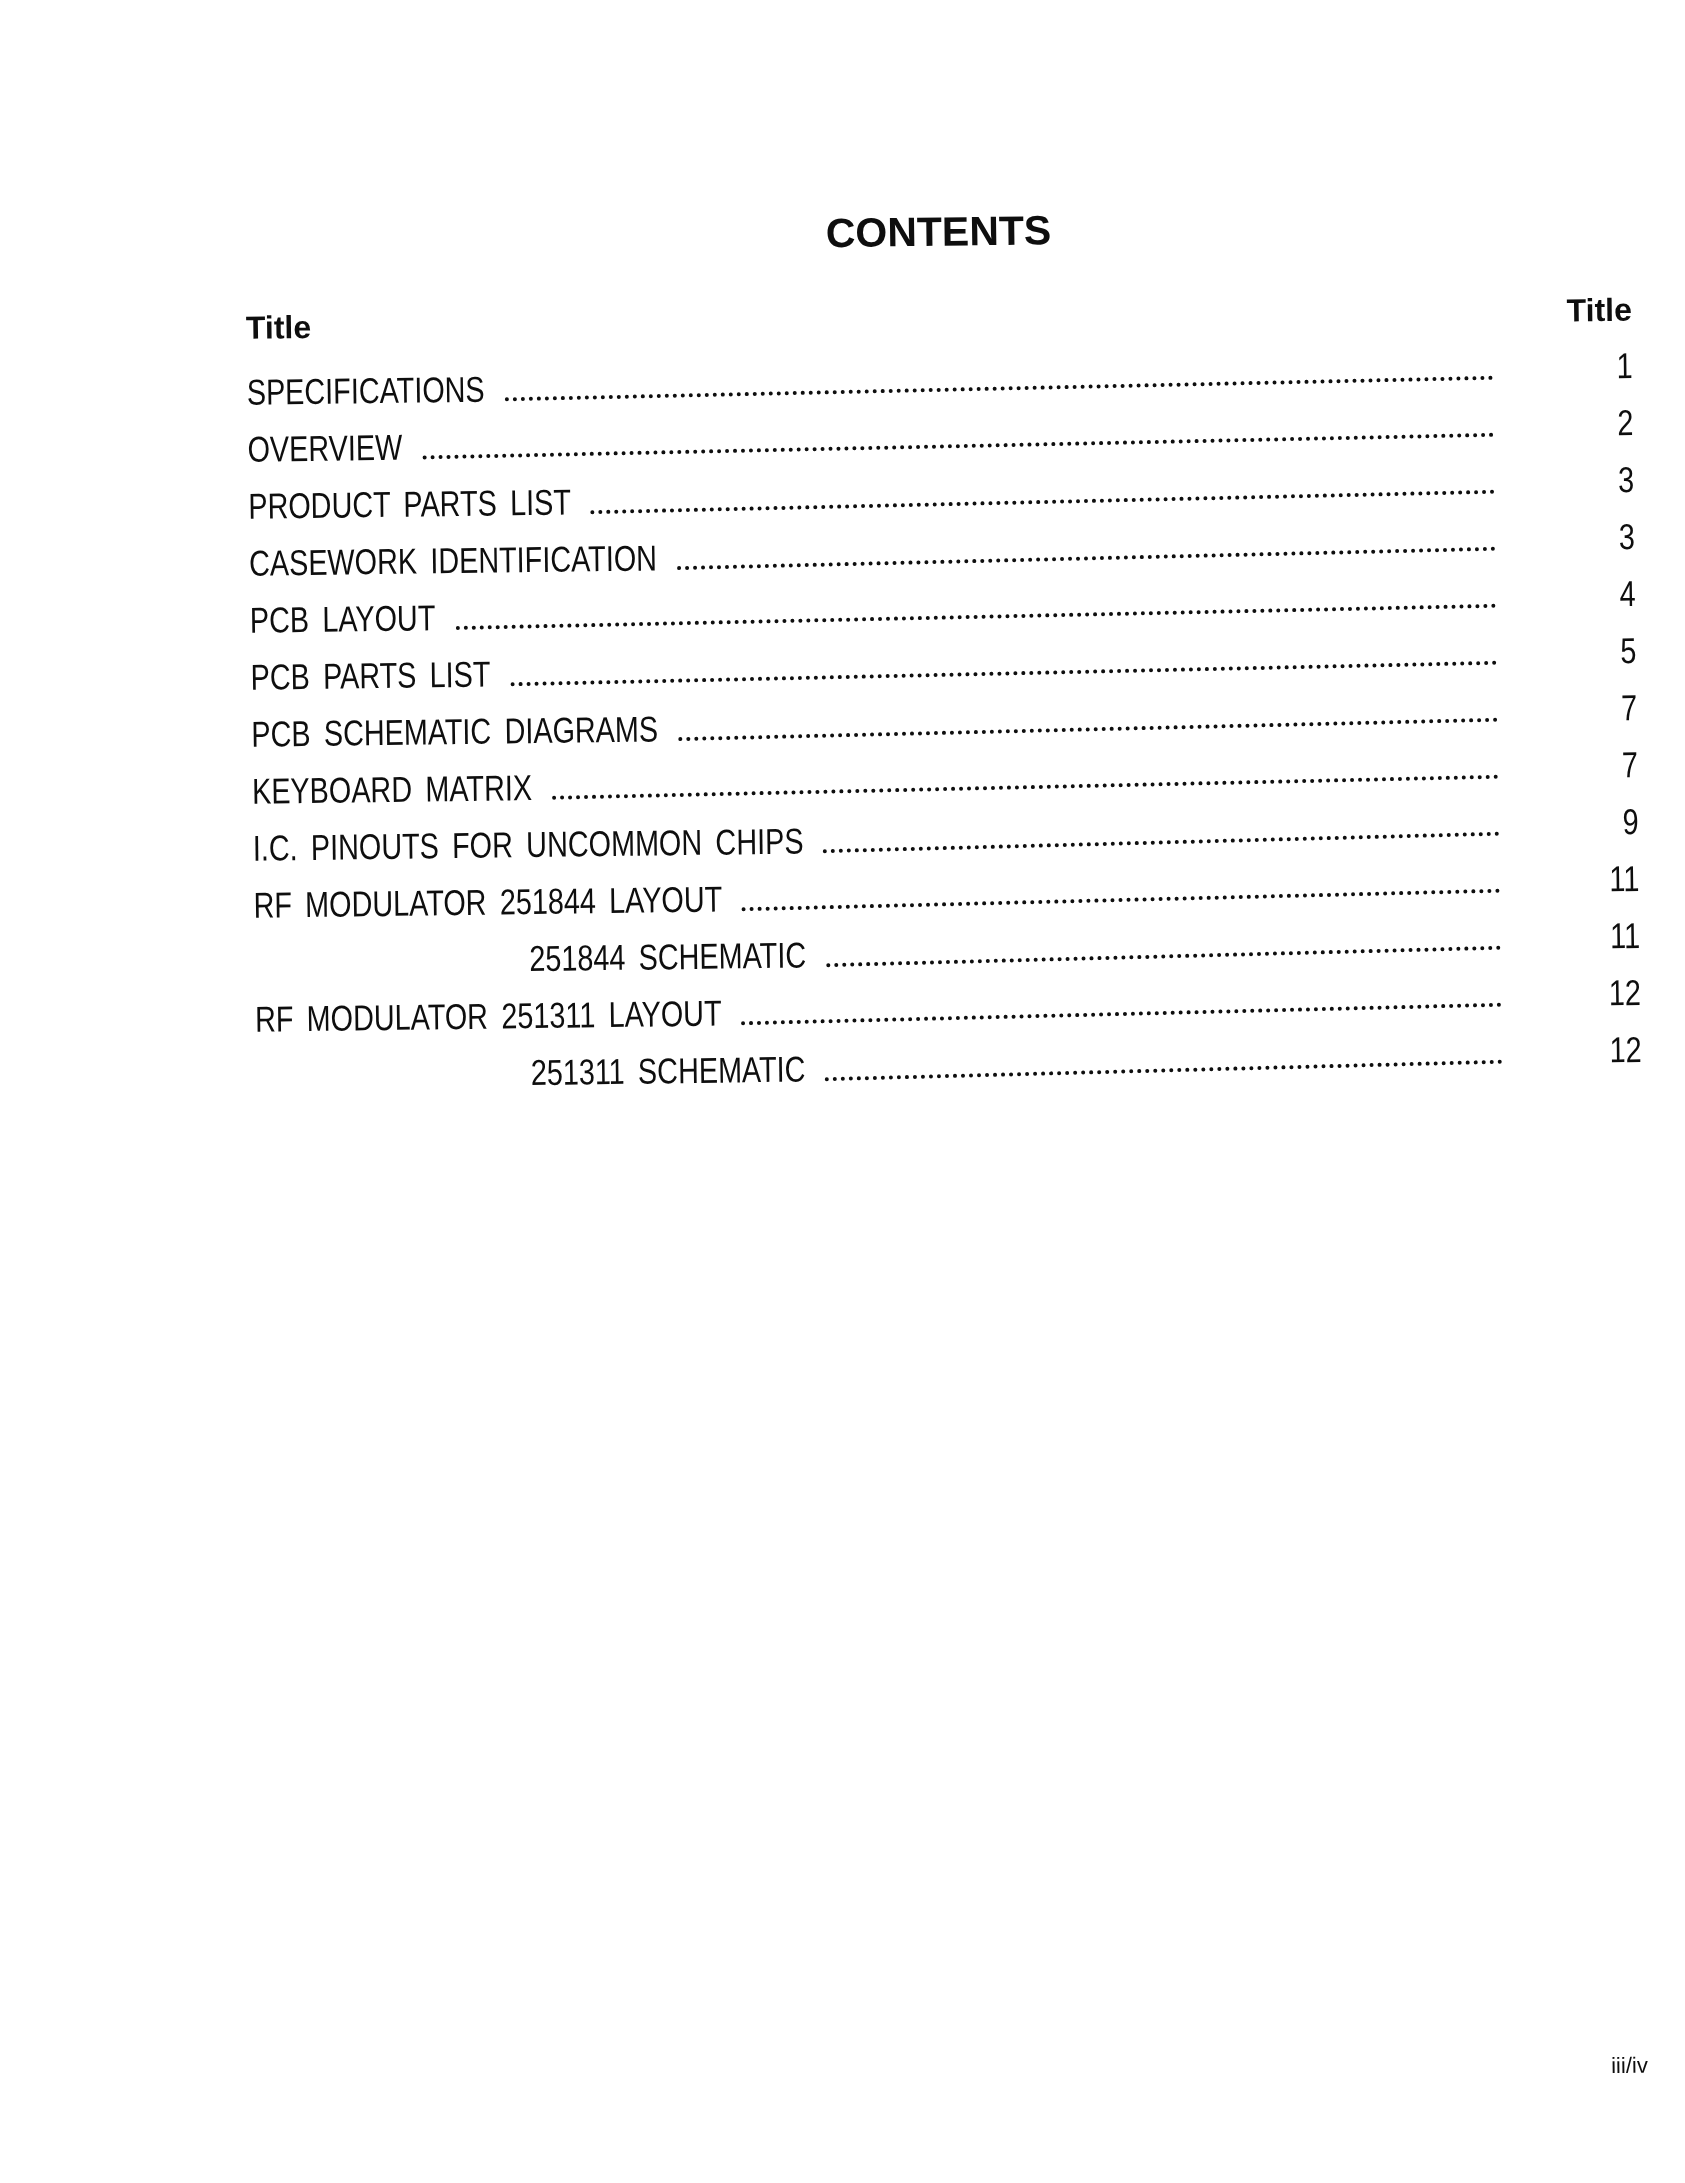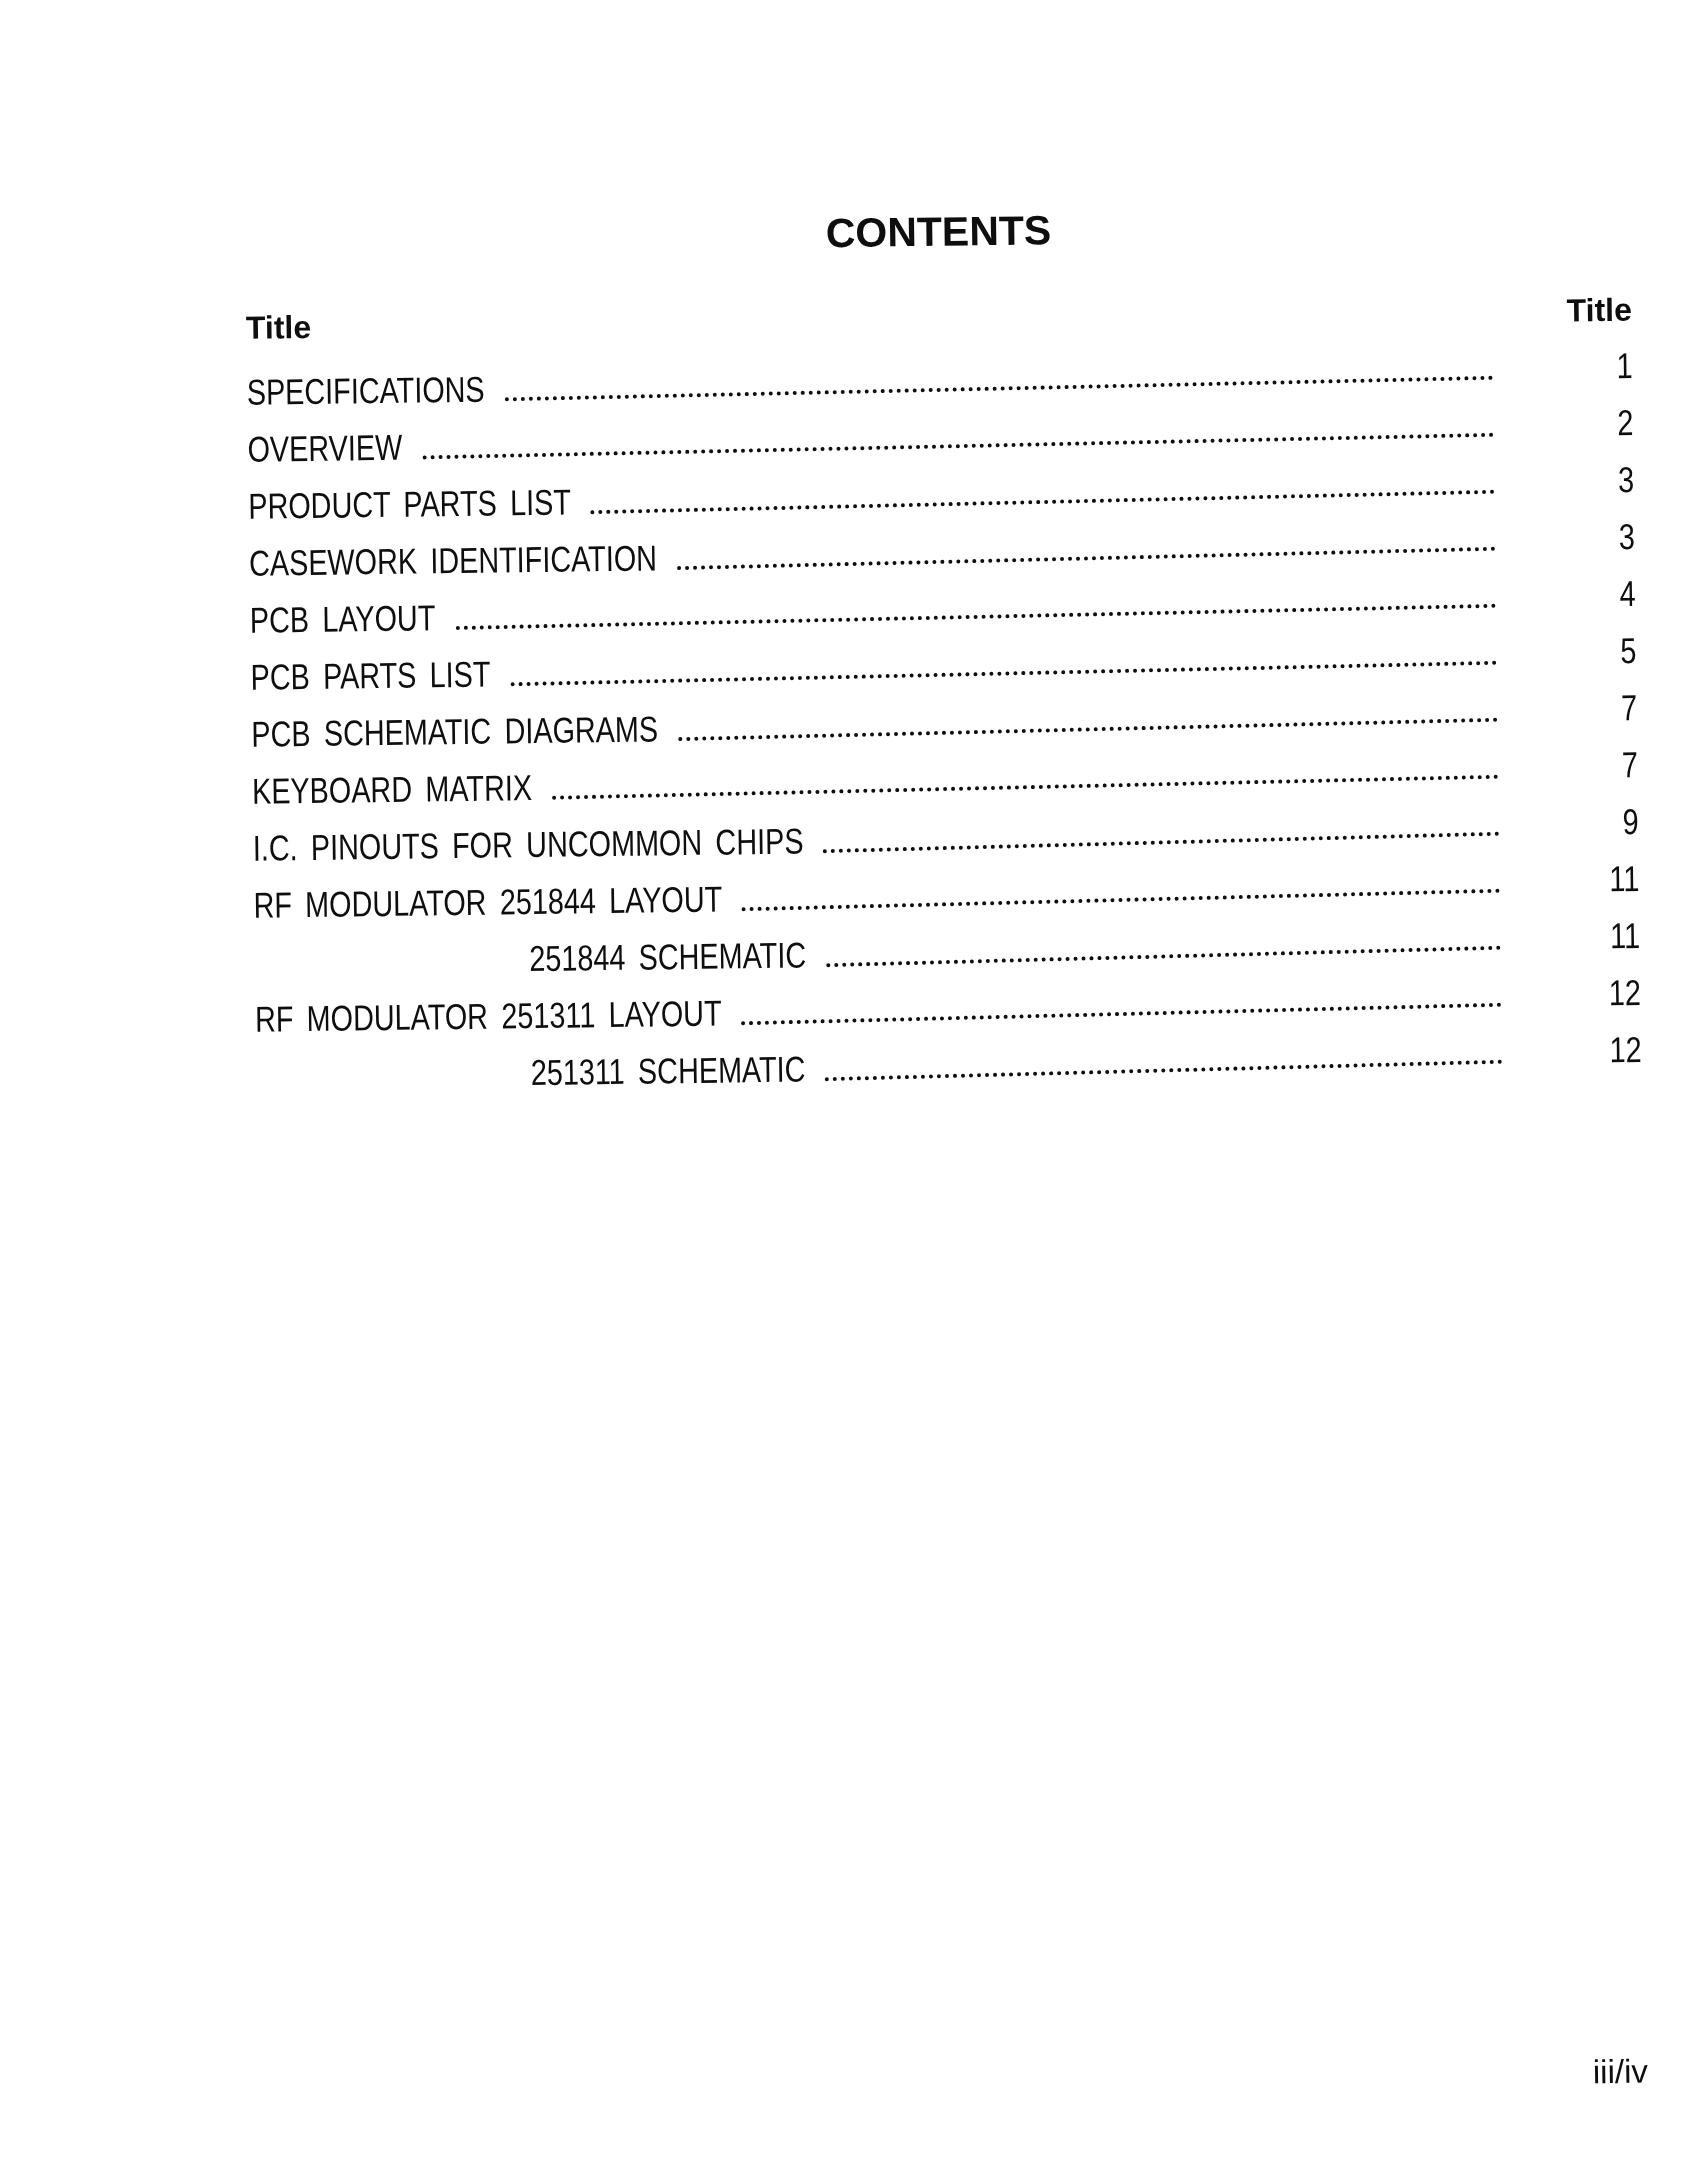--- a/index.html
+++ b/index.html
@@ -43,21 +43,21 @@
     border-bottom:4.6px dotted var(--ink);
     transform-origin:0 100%;
   }
   .page-num{
     flex:0 0 139px;width:139px;text-align:right;
     transform:translateY(-8.6px) scaleX(0.80);
     transform-origin:100% 100%;
   }
   .folio{
     position:absolute;right:50px;top:2065px;
-    font-size:33px;line-height:1;white-space:nowrap;
+    font-size:22px;line-height:1;white-space:nowrap;
   }
 </style>
 </head>
 <body>
 
 <div class="page">
   <div class="sheet">
 
     <h1 class="doc-title">CONTENTS</h1>
 

